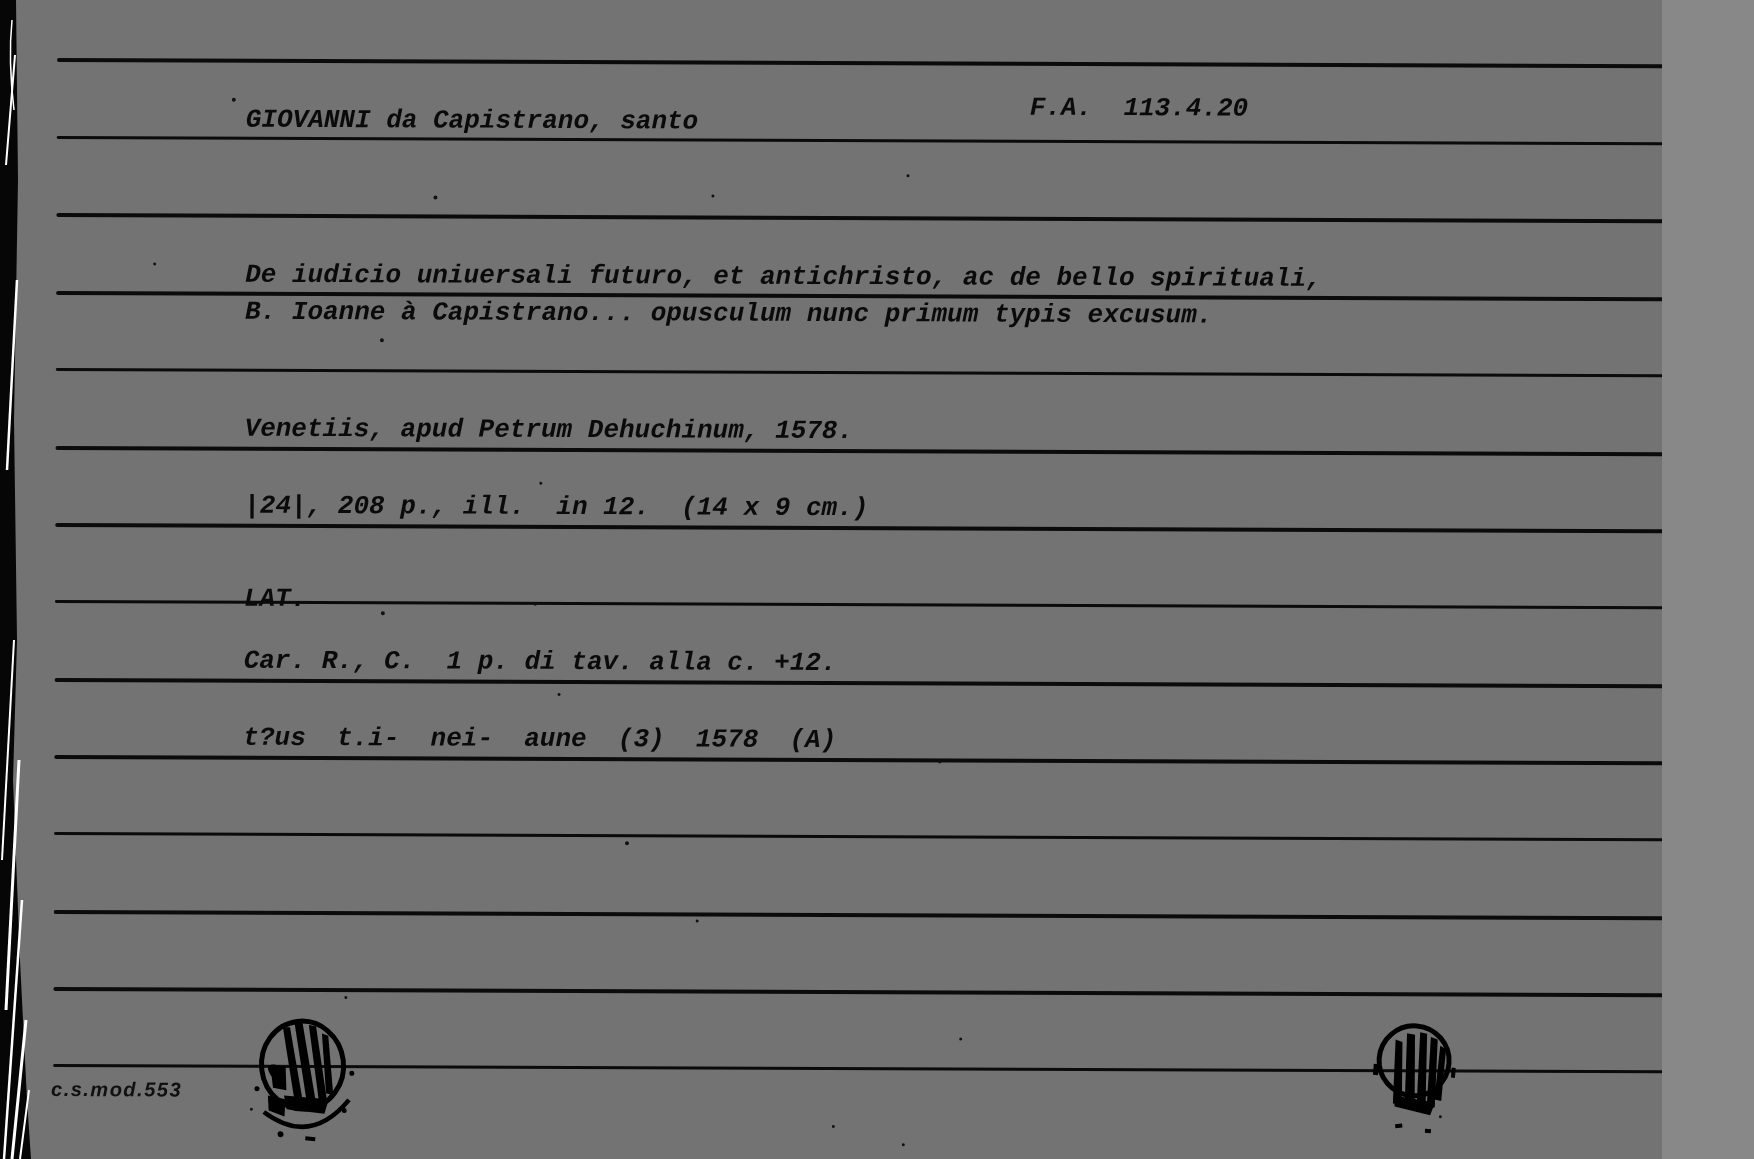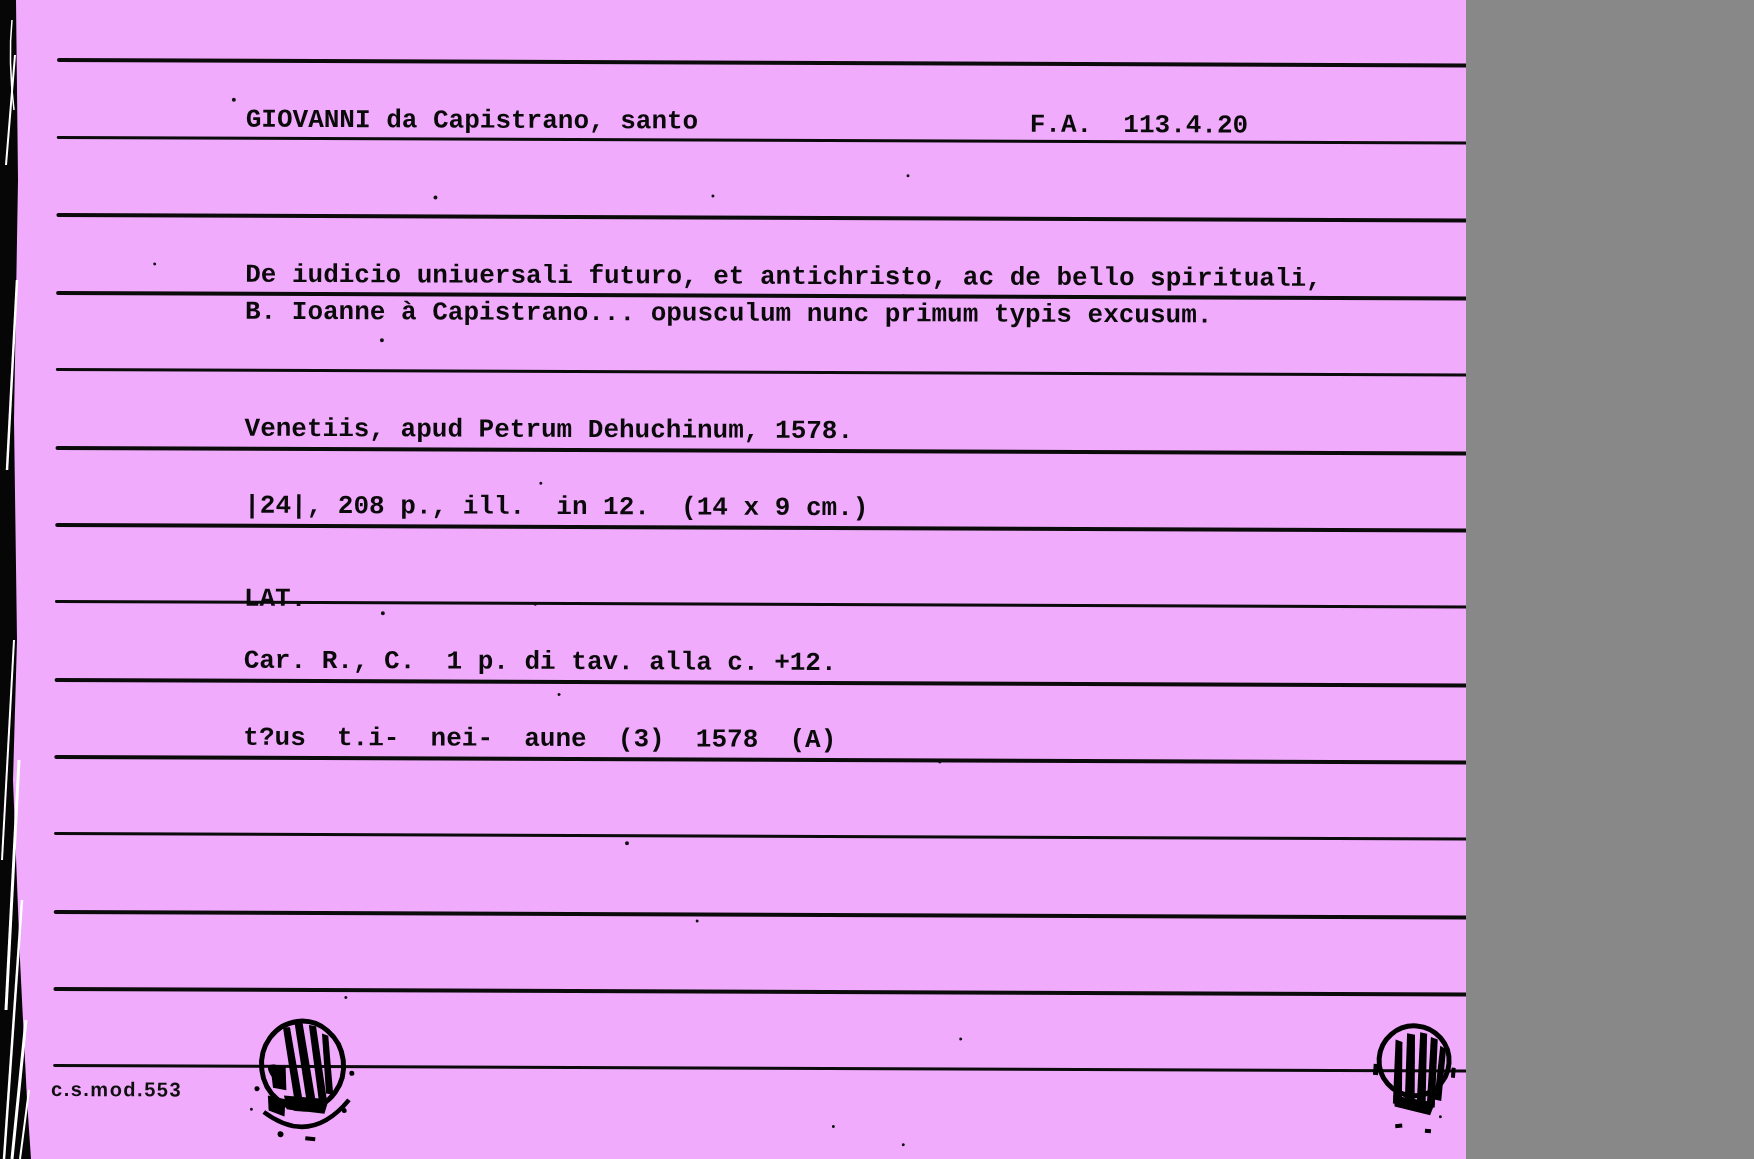--- a/index.html
+++ b/index.html
@@ -1,18 +1,18 @@
 <!DOCTYPE html>
 <html><head>
 <meta charset="utf-8">
 <style>
   html,body{margin:0;padding:0;background:#888;}
   #viewport{
-    position:relative;width:1466px;height:1159px;background:#f0abfc;
-    overflow:hidden;font-family:"Liberation Mono","DejaVu Sans Mono",monospace;
+    position:relative;width:1662px;height:1159px;background:#737373;
+    overflow:hidden;font-family:"Liberation Mono","DejaVu Sans Mono",monospace;font-style:italic;
   }
   
   #skew{position:absolute;left:0;top:0;width:1754px;height:1159px;
     transform:rotate(0.22deg);transform-origin:57px 58px;}
   .rule{position:absolute;left:57px;width:1646px;height:4px;background:#0b0b0b;border-radius:2px;}
   .rule.thin{height:3px;}
   .txt{position:absolute;left:246px;font-size:26px;line-height:32px;font-weight:bold;
     color:#0a0a0a;white-space:pre;letter-spacing:0px;
     font-family:"Liberation Mono","DejaVu Sans Mono",monospace;}
   .formnum{position:absolute;left:55px;top:1078px;font-size:20px;font-weight:bold;
@@ -40,21 +40,21 @@
         <div class="rule thin" style="top: 600px;"></div>
         <div class="rule" style="top: 678px;"></div>
         <div class="rule" style="top: 755px;"></div>
         <div class="rule thin" style="top: 832px;"></div>
         <div class="rule" style="top: 910px;"></div>
         <div class="rule" style="top: 987px;"></div>
         <div class="rule thin" style="top: 1064px;"></div>
       </div>
 
     <div class="txt" style="top:103px;">GIOVANNI da Capistrano, santo</div>
-    <div class="txt" style="top:105px;left:1030px;">F.A.  113.4.20</div>
+    <div class="txt" style="top:88px;left:1030px;">F.A.  113.4.20</div>
 
     <div class="txt" style="top:258px;">De iudicio uniuersali futuro, et antichristo, ac de bello spirituali,</div>
     <div class="txt" style="top:295px;">B. Ioanne à Capistrano... opusculum nunc primum typis excusum.</div>
 
     <div class="txt" style="top:412px;">Venetiis, apud Petrum Dehuchinum, 1578.</div>
     <div class="txt" style="top:489px;">|24|, 208 p., ill.  in 12.  (14 x 9 cm.)</div>
     <div class="txt" style="top:582px;">LAT.</div>
     <div class="txt" style="top:644px;">Car. R., C.  1 p. di tav. alla c. +12.</div>
     <div class="txt" style="top:721px;">t?us  t.i-  nei-  aune  (3)  1578  (A)</div>
 

